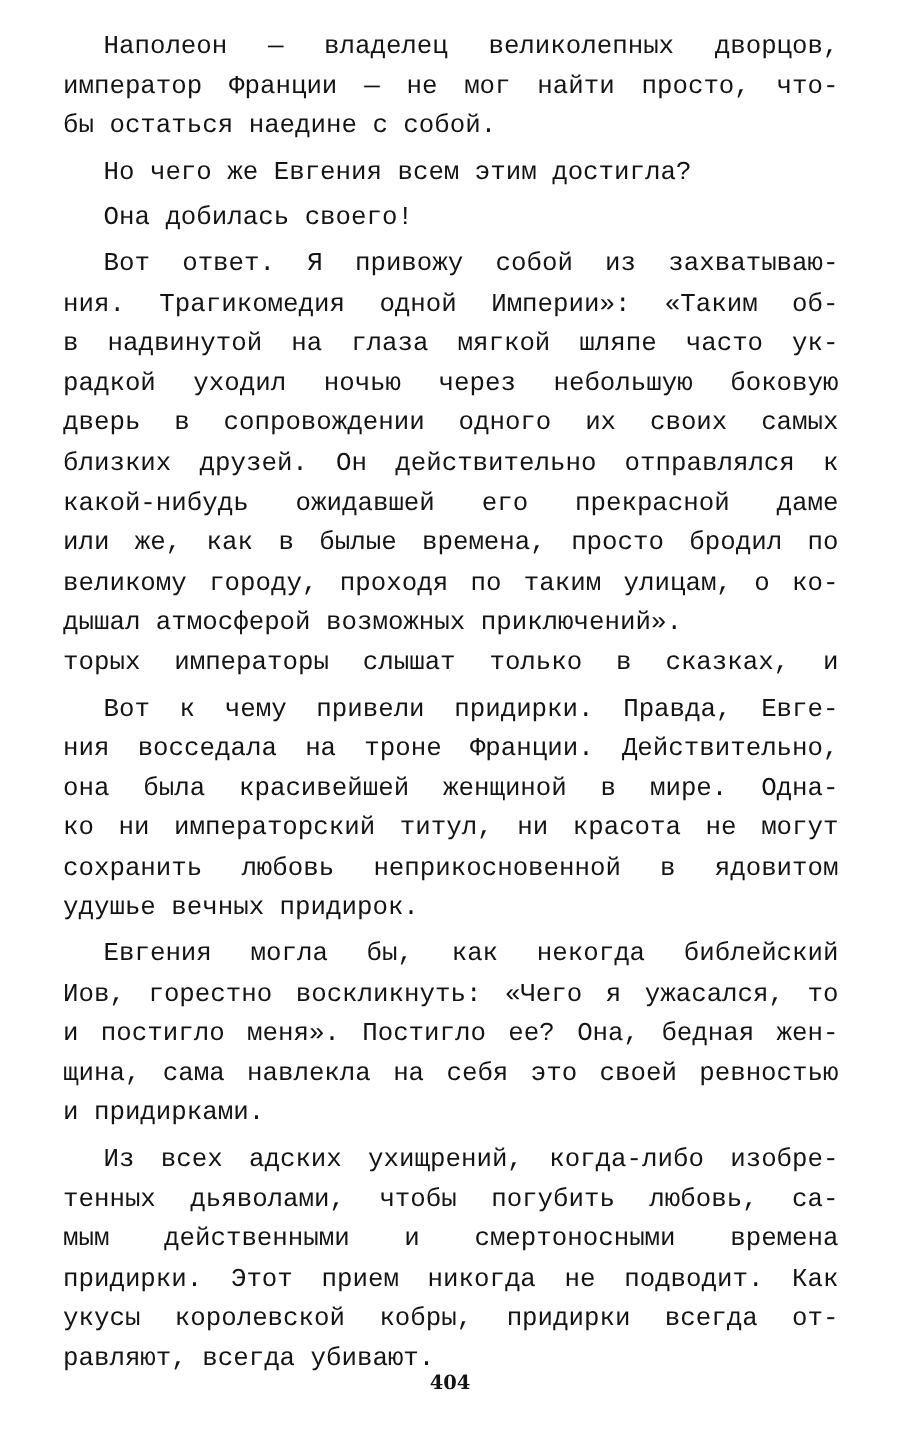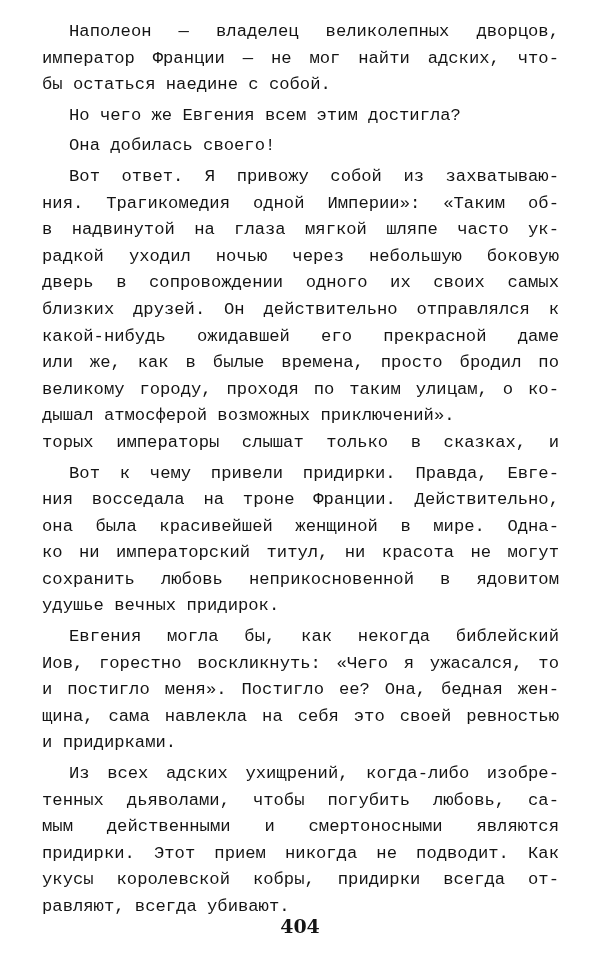--- a/index.html
+++ b/index.html
@@ -12,30 +12,30 @@
     .line {
       display: block; white-space: nowrap; height: 26.6px;
       text-align: justify; text-align-last: justify;
     }
     .line.last { text-align-last: left; }
     .line.indent { padding-left: 27px; }
     .para { margin: 0 0 4px 0; font-family: Liberation Mono, monospace; }
     .pagenum {
       position: absolute; left: 0; width: 600px; top: 915px;
       text-align: center; font-family: "DejaVu Serif", serif;
-      font-weight: bold; font-size: 19px; color: #141414;
+      font-weight: bold; font-size: 13px; color: #141414;
     }
   </style>
 </head>
 <body>
 
 <div class="page" id="page-body">
     <div class="para">
       <span class="line indent">Наполеон — владелец великолепных дворцов,</span>
-      <span class="line">император Франции — не мог найти адских, что-</span>
+      <span class="line">император Франции — не мог найти просто, что-</span>
       <span class="line last">бы остаться наедине с собой.</span>
     </div>
     <div class="para">
       <span class="line indent last">Но чего же Евгения всем этим достигла?</span>
     </div>
     <div class="para">
       <span class="line indent last">Она добилась своего!</span>
     </div>
     <div class="para">
       <span class="line indent">Вот ответ. Я привожу собой из захватываю-</span>
@@ -61,19 +61,19 @@
     <div class="para">
       <span class="line indent">Евгения могла бы, как некогда библейский</span>
       <span class="line">Иов, горестно воскликнуть: «Чего я ужасался, то</span>
       <span class="line">и постигло меня». Постигло ее? Она, бедная жен-</span>
       <span class="line">щина, сама навлекла на себя это своей ревностью</span>
       <span class="line last">и придирками.</span>
     </div>
     <div class="para">
       <span class="line indent">Из всех адских ухищрений, когда-либо изобре-</span>
       <span class="line">тенных дьяволами, чтобы погубить любовь, са-</span>
-      <span class="line">мым действенными и смертоносными являются</span>
+      <span class="line">мым действенными и смертоносными времена</span>
       <span class="line">придирки. Этот прием никогда не подводит. Как</span>
       <span class="line">укусы королевской кобры, придирки всегда от-</span>
       <span class="line last">равляют, всегда убивают.</span>
     </div>
   </div>
 <div class="pagenum">404</div>
 
 </body></html>

